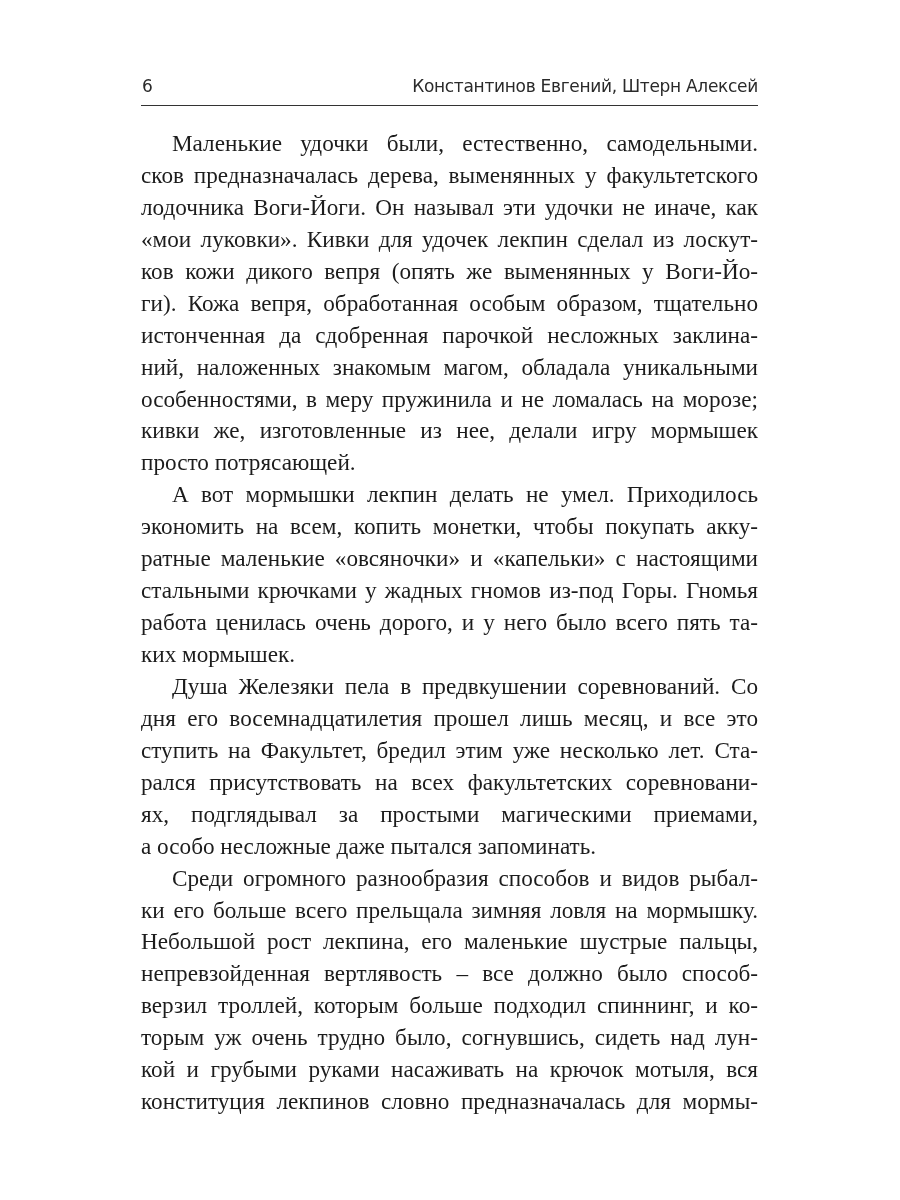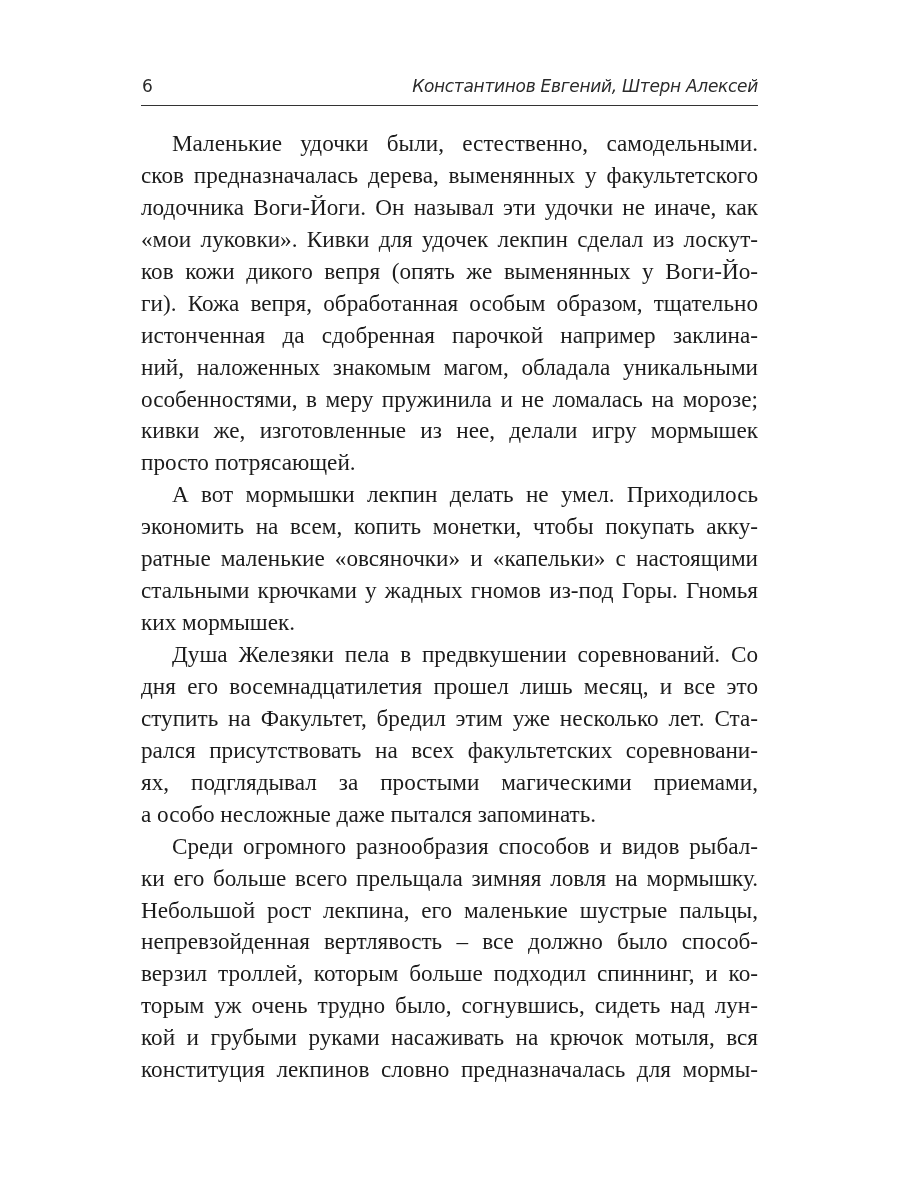--- a/index.html
+++ b/index.html
@@ -33,21 +33,20 @@
     .page-number {
       position: absolute;
       left: 1px;
       top: 2px;
     }
     .authors {
       position: absolute;
       right: 0;
       top: 2px;
       letter-spacing: -0.3px;
-      font-style: italic;
     }
     .head-rule {
       position: absolute;
       left: 0;
       top: 105px;
       width: 617px;
       height: 0;
       border-top: 1.3px solid #333333;
     }
     .body-text {
@@ -87,32 +86,33 @@
 
   <div class="body-text">
 
     <div>
       <span class="line indent">Маленькие удочки были, естественно, самодельными.</span>
       <span class="line">сков предназначалась дерева, выменянных у факультетского</span>
       <span class="line">лодочника Воги-Йоги. Он называл эти удочки не иначе, как</span>
       <span class="line">«мои луковки». Кивки для удочек лекпин сделал из лоскут-</span>
       <span class="line">ков кожи дикого вепря (опять же выменянных у Воги-Йо-</span>
       <span class="line">ги). Кожа вепря, обработанная особым образом, тщательно</span>
-      <span class="line">истонченная да сдобренная парочкой например заклина-</span>
+      <span class="line">истонченная да сдобренная парочкой несложных заклина-</span>
       <span class="line">ний, наложенных знакомым магом, обладала уникальными</span>
       <span class="line">особенностями, в меру пружинила и не ломалась на морозе;</span>
       <span class="line">кивки же, изготовленные из нее, делали игру мормышек</span>
       <span class="line last">просто потрясающей.</span>
     </div>
 
     <div>
       <span class="line indent">А вот мормышки лекпин делать не умел. Приходилось</span>
       <span class="line">экономить на всем, копить монетки, чтобы покупать акку-</span>
       <span class="line">ратные маленькие «овсяночки» и «капельки» с настоящими</span>
       <span class="line">стальными крючками у жадных гномов из-под Горы. Гномья</span>
+      <span class="line">работа ценилась очень дорого, и у него было всего пять та-</span>
       <span class="line last">ких мормышек.</span>
     </div>
 
     <div>
       <span class="line indent">Душа Железяки пела в предвкушении соревнований. Со</span>
       <span class="line">дня его восемнадцатилетия прошел лишь месяц, и все это</span>
       <span class="line">ступить на Факультет, бредил этим уже несколько лет. Ста-</span>
       <span class="line">рался присутствовать на всех факультетских соревновани-</span>
       <span class="line">ях, подглядывал за простыми магическими приемами,</span>
       <span class="line last">а особо несложные даже пытался запоминать.</span>

